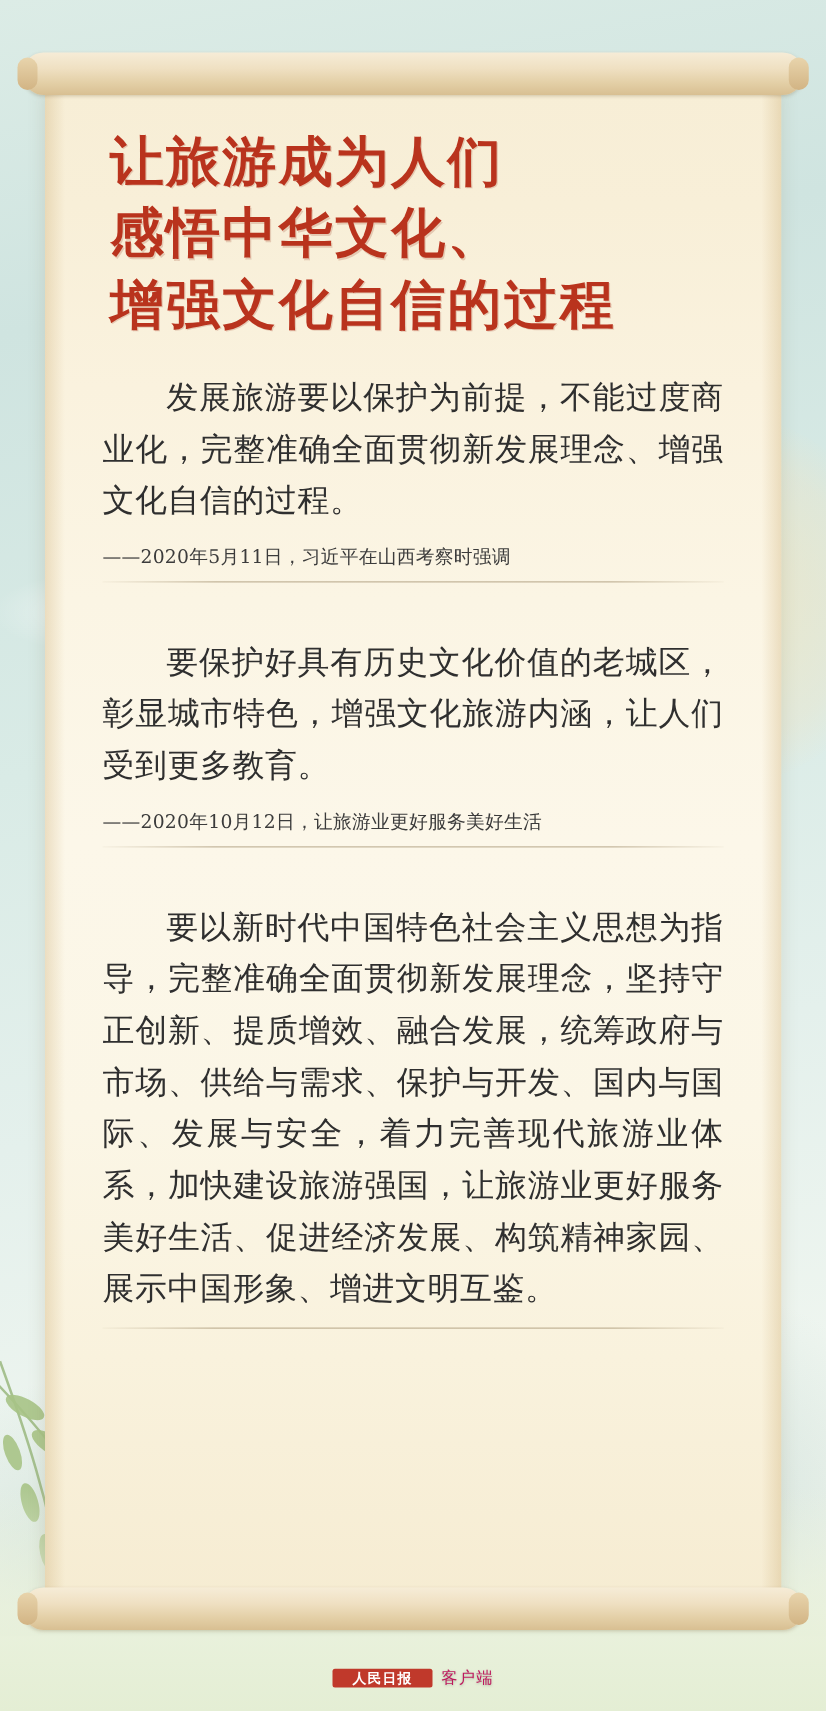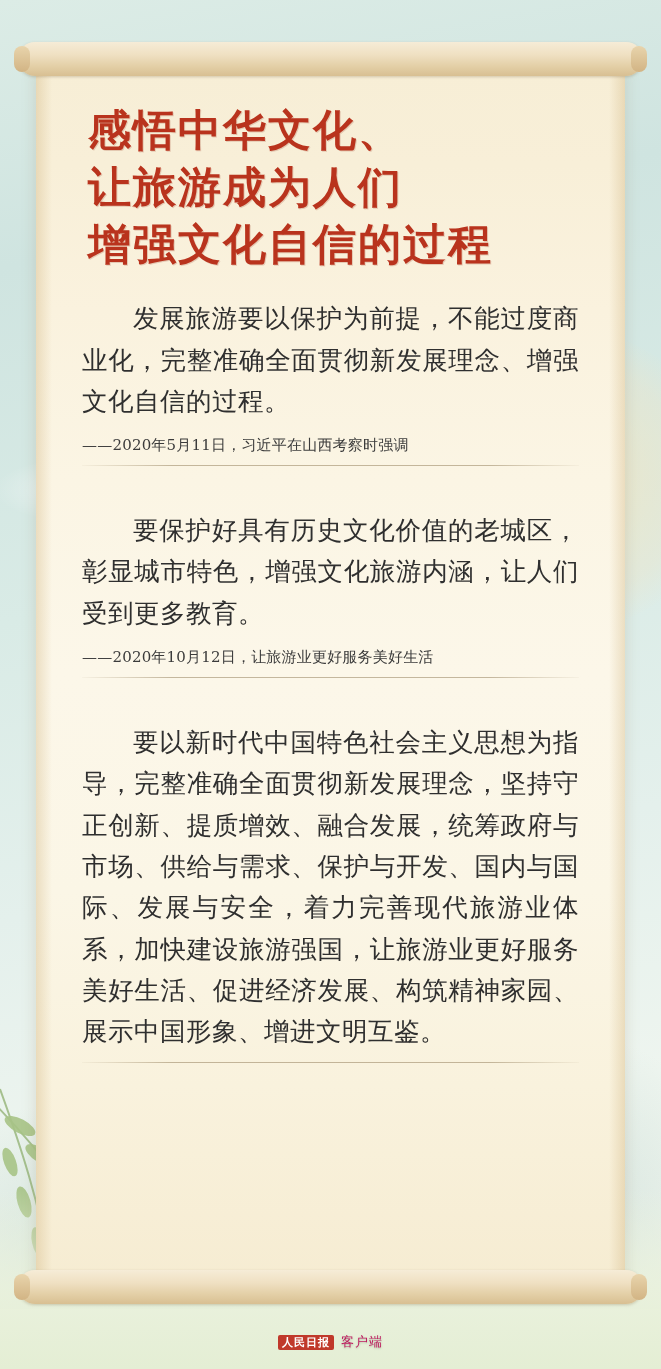--- a/index.html
+++ b/index.html
@@ -182,21 +182,21 @@
     align-items: center;
     gap: 3px;
   }
   .footer-logo-badge {
     font-family: "DejaVu Serif", "Liberation Serif", serif;
     font-size: 11px;
     font-weight: 700;
     color: #ffffff;
     background: #c0392b;
     border-radius: 2px;
-    padding: 2px 4px;
+    padding: 2px 16px;
     line-height: 1;
     letter-spacing: 1px;
   }
   .footer-text {
     font-size: 13px;
     color: #be185d;
     letter-spacing: 1px;
     font-family: Liberation Mono, monospace;
     text-shadow: 0 1px 2px rgba(80,90,70,0.35);
   }
@@ -228,22 +228,22 @@
 
 <div class="scroll-wrap">
 
   <div class="scroll-paper">
     <div class="paper-edge-l"></div>
     <div class="paper-edge-r"></div>
 
     <div class="content">
 
       <div class="title">
+        <div class="title-line">让旅游成为人们</div>
         <div class="title-line">感悟中华文化、</div>
-        <div class="title-line">让旅游成为人们</div>
         <div class="title-line">增强文化自信的过程</div>
       </div>
 
       <div class="quote-block">
         <div class="quote-text">发展旅游要以保护为前提，不能过度商业化，完整准确全面贯彻新发展理念、增强文化自信的过程。</div>
         <div class="quote-source">——2020年5月11日，习近平在山西考察时强调</div>
         <div class="divider"></div>
       </div>
 
       <div class="gap-lg"></div>

